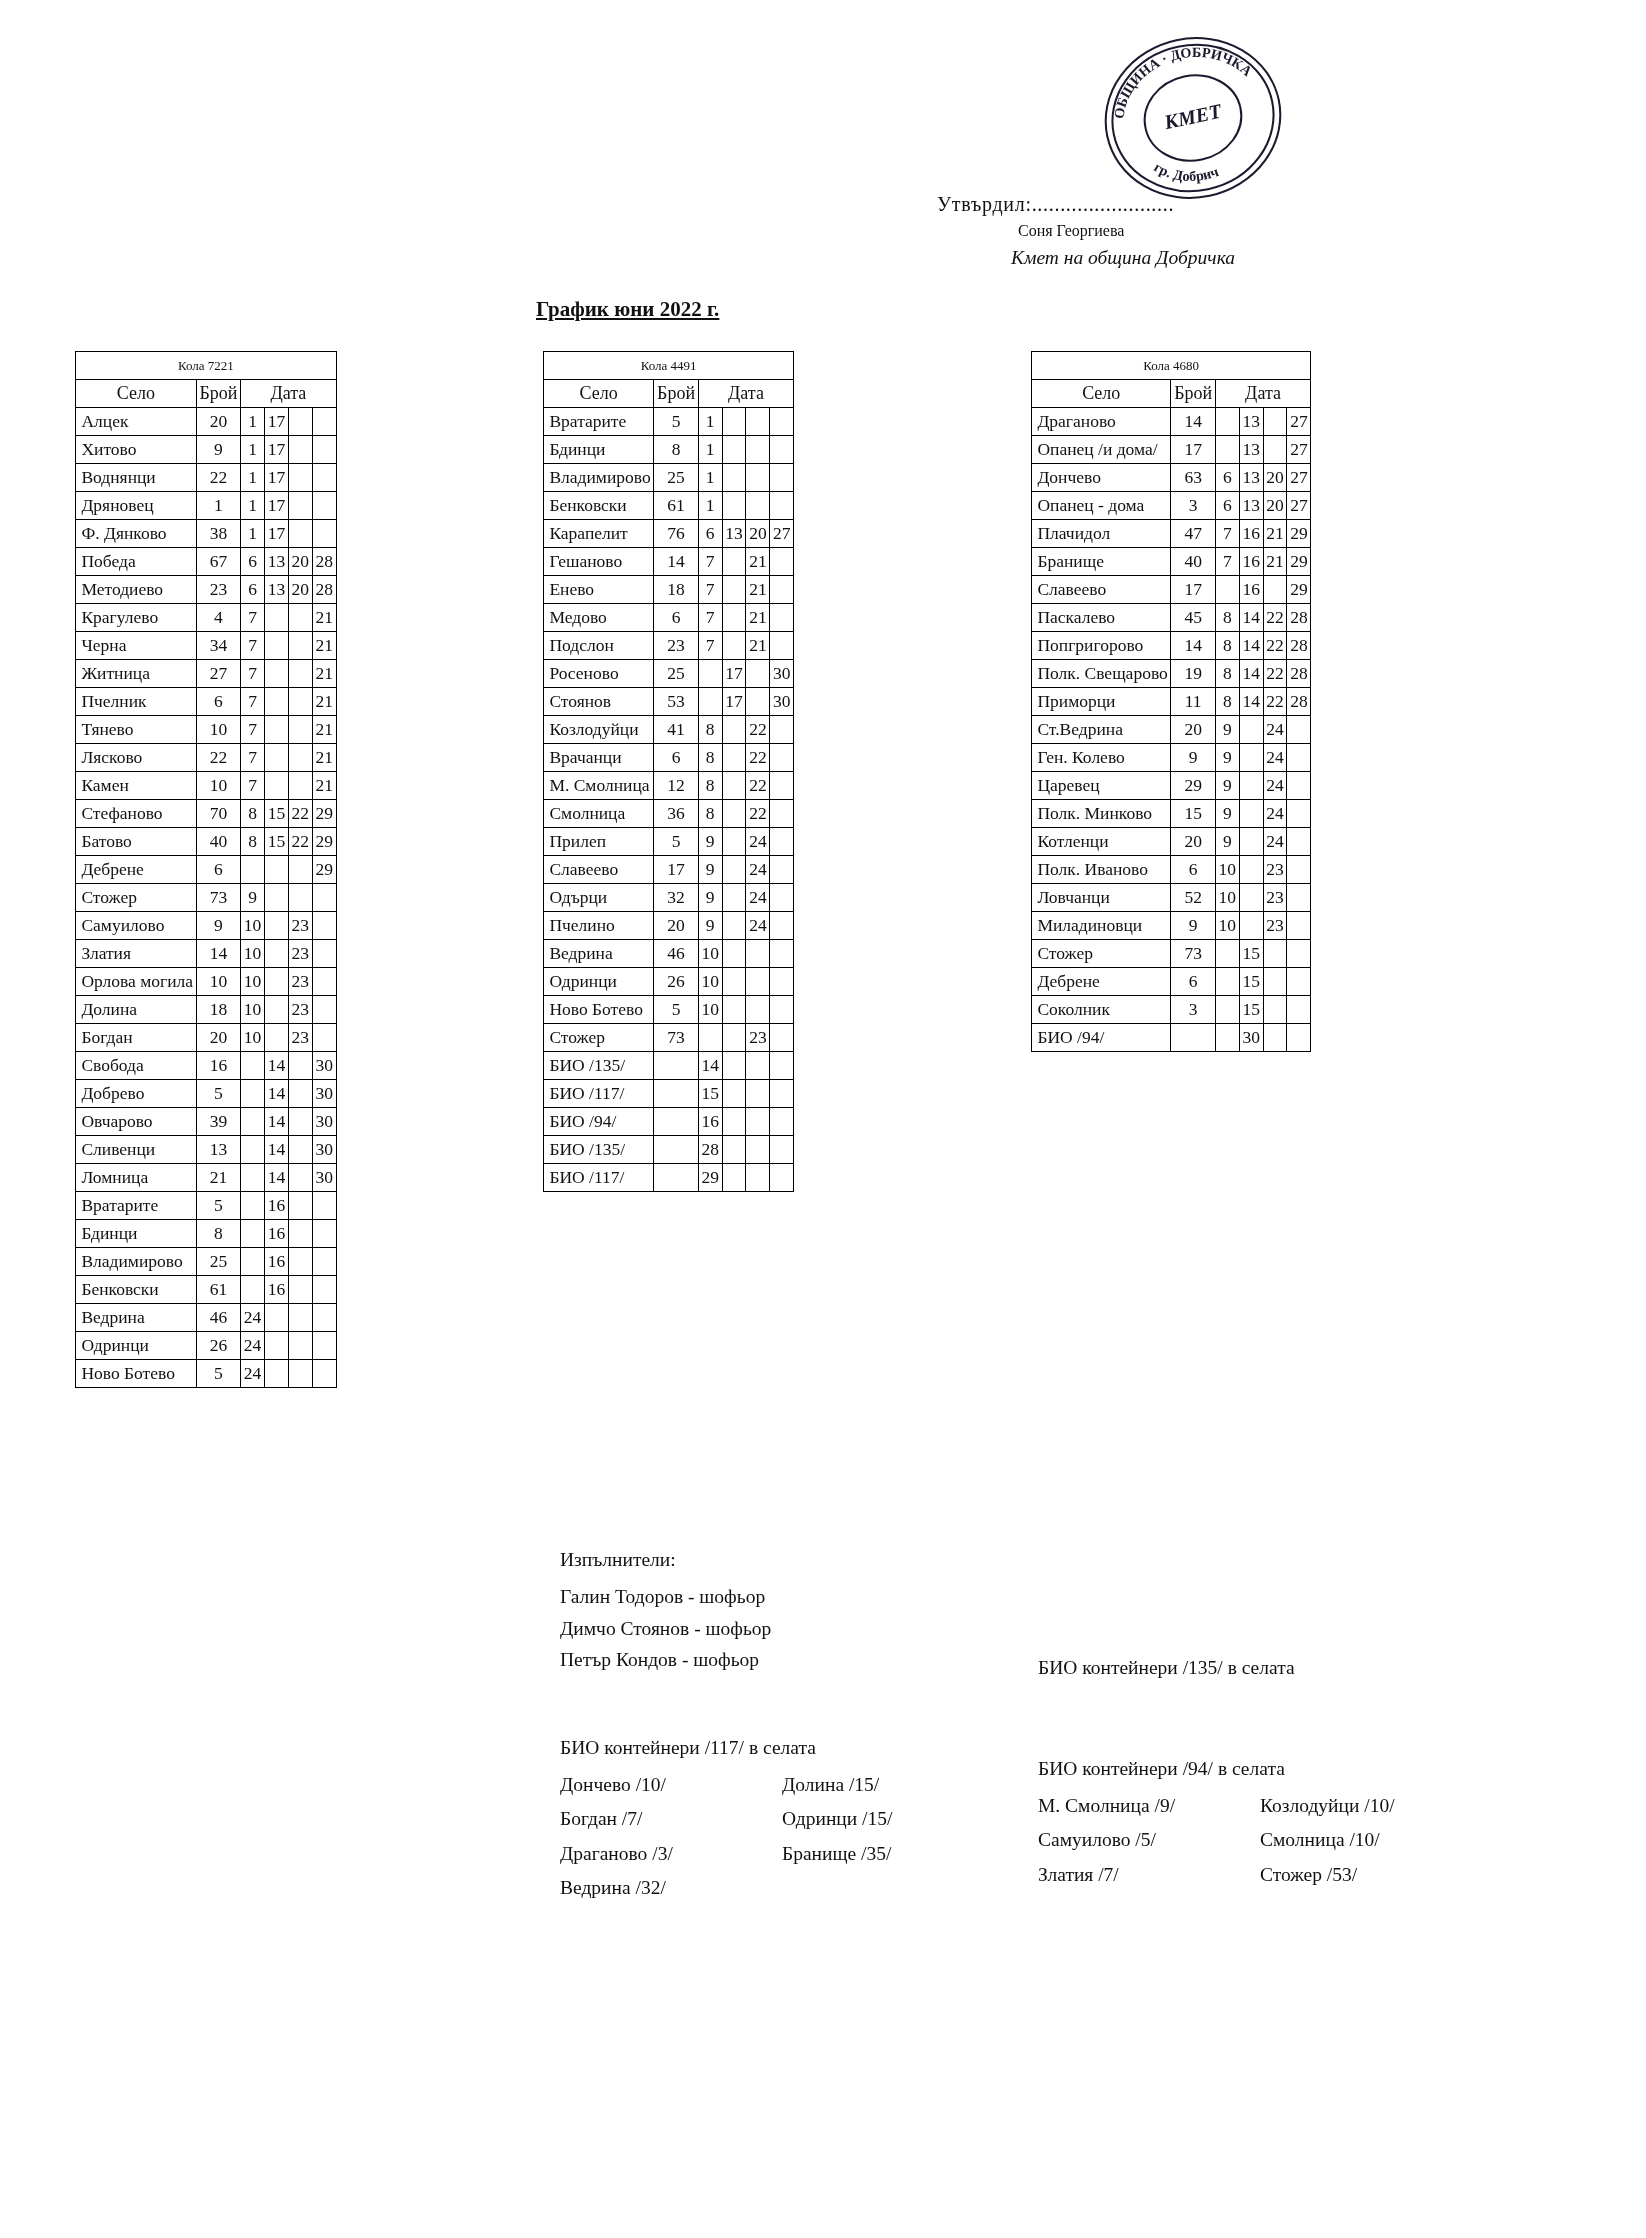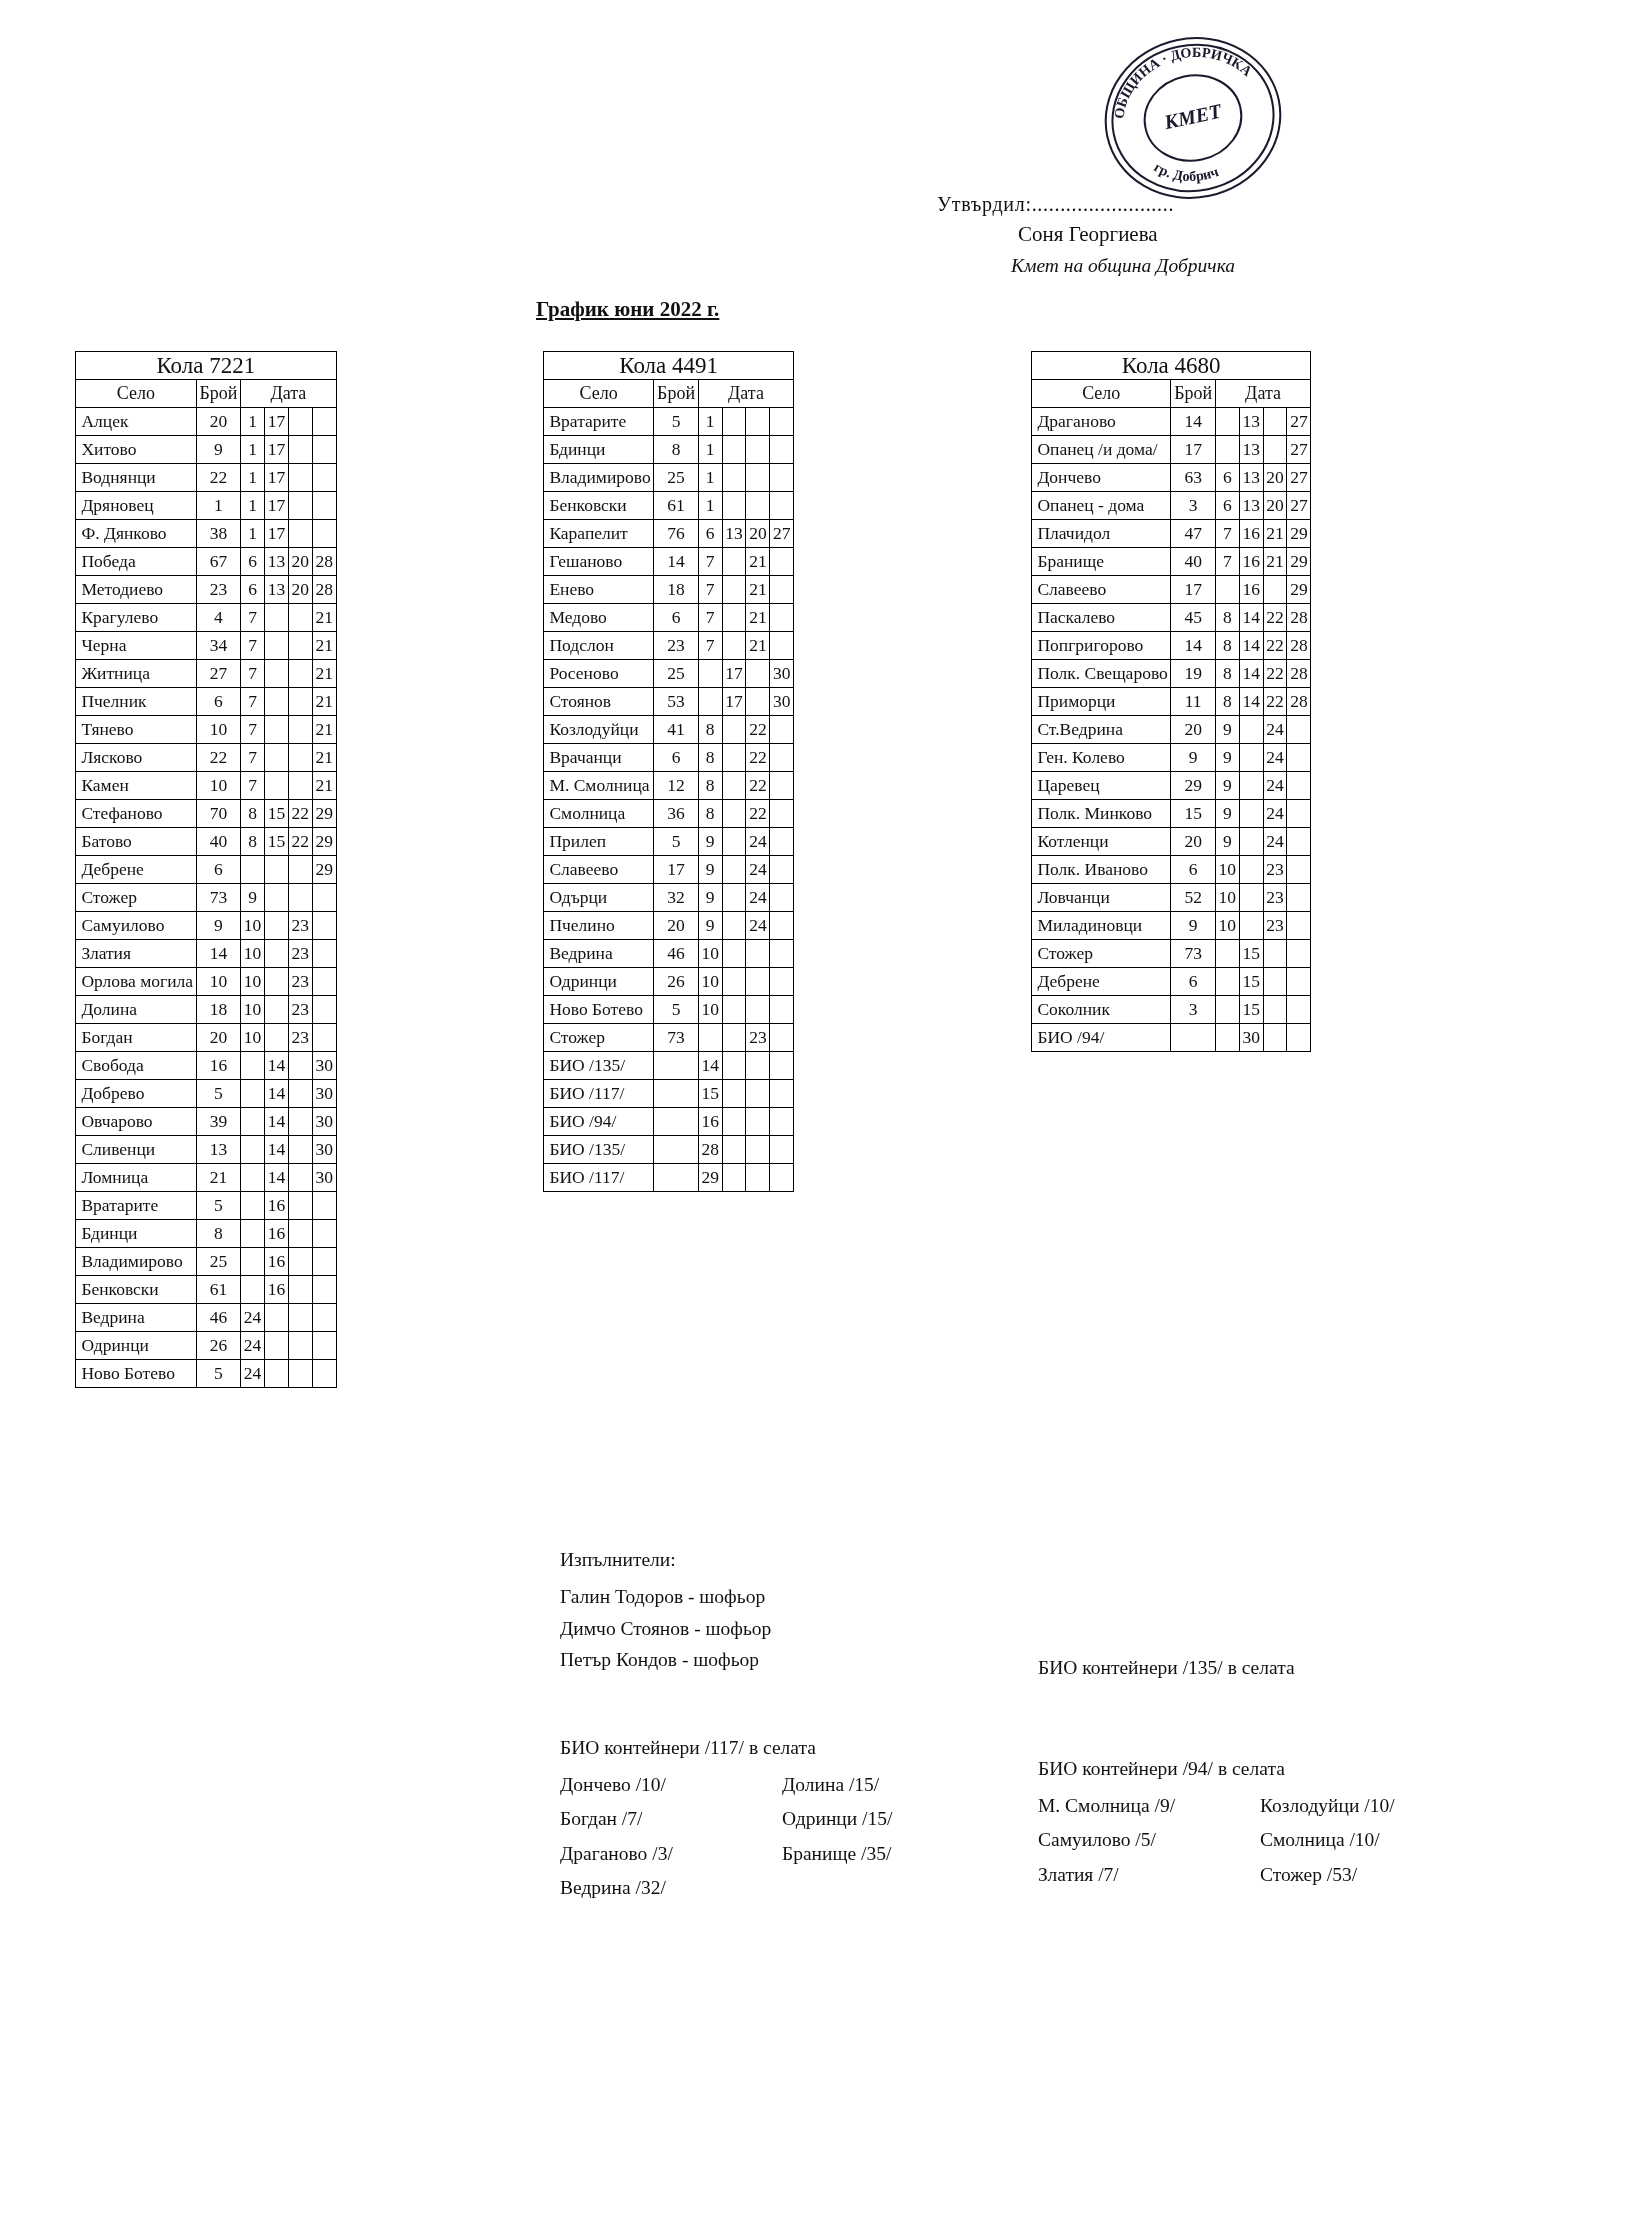--- a/index.html
+++ b/index.html
@@ -23,21 +23,21 @@
     top: 189px;
     width: 472px;
     font-size: 20px;
     line-height: 1.5;
   }
   .approval .line1 {
     letter-spacing: 0.7px;
   }
   .approval .name {
     margin-left: 81px;
-    font-size: 21px;
+    font-size: 16px;
   }
   .approval .role {
     margin-left: 74px;
     font-style: italic;
     font-size: 19.5px;
   }
 
   
   .stamp {
     position: absolute;
@@ -78,21 +78,21 @@
     font-weight: normal;
     overflow: hidden;
     white-space: nowrap;
   }
   table.sched td.village, table.sched th.village {
     text-align: left;
     padding-left: 5.4px;
   }
   .car-title {
     font-weight: bold;
-    font-size: 23px;
+    font-size: 13px;
     border-bottom: none !important;
   }
   .hdr {
     font-weight: bold;
     font-size: 18px;
   }
 
   .t1 { position: absolute; left: 0; top: 0; }
   .t2 { position: absolute; left: 468px; top: 0; }
   .t3 { position: absolute; left: 956px; top: 0; }

